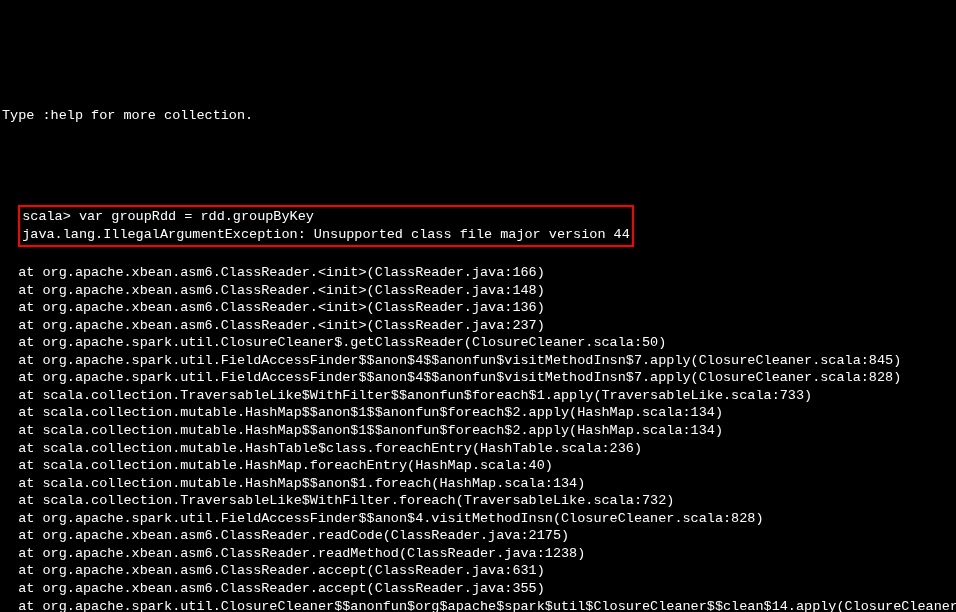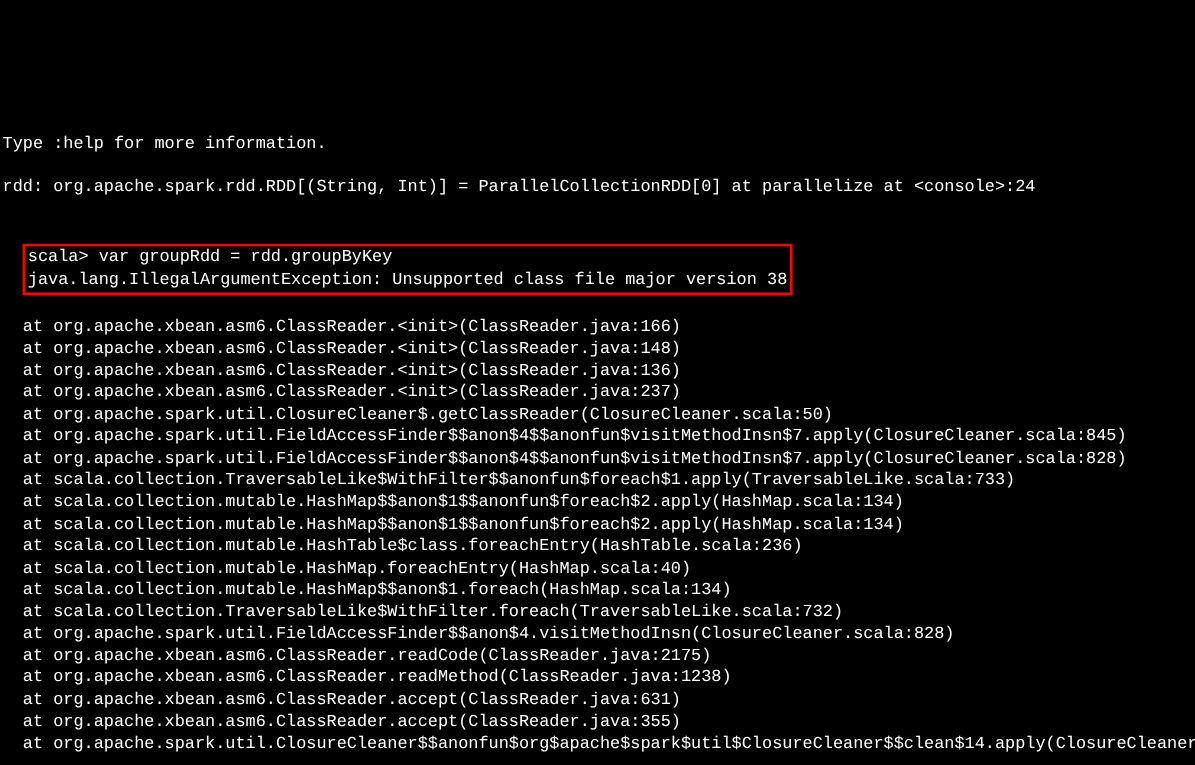--- a/index.html
+++ b/index.html
@@ -24,27 +24,28 @@
       height: 100%;
     }
     .line {
       white-space: pre;
     }
     .highlighted {
       border: 2px solid #ff0000;
       display: inline-block;
       padding: 1px 2px;
       white-space: pre;
+      margin-top: 28px;
     }
   </style>
 </head>
 <body>
 
 
 
 <div class="terminal">
-  <div id="intro-lines"><div class="line">Type :help for more information.</div><div class="line">&nbsp;</div><div class="line">rdd: org.apache.spark.rdd.RDD[(String, Int)] = ParallelCollectionRDD[0] at parallelize at &lt;console&gt;:24</div><div class="line">&nbsp;</div></div>
-  <div class="highlighted" id="highlighted-lines"><div class="line">scala&gt; var groupRdd = rdd.groupByKey</div><div class="line">java.lang.IllegalArgumentException: Unsupported class file major version 38</div></div>
+  <div id="intro-lines"><div class="line">Type :help for more collection.</div><div class="line">&nbsp;</div><div class="line">&nbsp;</div></div>
+  <div class="highlighted" id="highlighted-lines"><div class="line">scala&gt; var groupRdd = rdd.groupByKey</div><div class="line">java.lang.IllegalArgumentException: Unsupported class file major version 44</div></div>
   <div id="stacktrace-lines"><div class="line">  at org.apache.xbean.asm6.ClassReader.&lt;init&gt;(ClassReader.java:166)</div><div class="line">  at org.apache.xbean.asm6.ClassReader.&lt;init&gt;(ClassReader.java:148)</div><div class="line">  at org.apache.xbean.asm6.ClassReader.&lt;init&gt;(ClassReader.java:136)</div><div class="line">  at org.apache.xbean.asm6.ClassReader.&lt;init&gt;(ClassReader.java:237)</div><div class="line">  at org.apache.spark.util.ClosureCleaner$.getClassReader(ClosureCleaner.scala:50)</div><div class="line">  at org.apache.spark.util.FieldAccessFinder$$anon$4$$anonfun$visitMethodInsn$7.apply(ClosureCleaner.scala:845)</div><div class="line">  at org.apache.spark.util.FieldAccessFinder$$anon$4$$anonfun$visitMethodInsn$7.apply(ClosureCleaner.scala:828)</div><div class="line">  at scala.collection.TraversableLike$WithFilter$$anonfun$foreach$1.apply(TraversableLike.scala:733)</div><div class="line">  at scala.collection.mutable.HashMap$$anon$1$$anonfun$foreach$2.apply(HashMap.scala:134)</div><div class="line">  at scala.collection.mutable.HashMap$$anon$1$$anonfun$foreach$2.apply(HashMap.scala:134)</div><div class="line">  at scala.collection.mutable.HashTable$class.foreachEntry(HashTable.scala:236)</div><div class="line">  at scala.collection.mutable.HashMap.foreachEntry(HashMap.scala:40)</div><div class="line">  at scala.collection.mutable.HashMap$$anon$1.foreach(HashMap.scala:134)</div><div class="line">  at scala.collection.TraversableLike$WithFilter.foreach(TraversableLike.scala:732)</div><div class="line">  at org.apache.spark.util.FieldAccessFinder$$anon$4.visitMethodInsn(ClosureCleaner.scala:828)</div><div class="line">  at org.apache.xbean.asm6.ClassReader.readCode(ClassReader.java:2175)</div><div class="line">  at org.apache.xbean.asm6.ClassReader.readMethod(ClassReader.java:1238)</div><div class="line">  at org.apache.xbean.asm6.ClassReader.accept(ClassReader.java:631)</div><div class="line">  at org.apache.xbean.asm6.ClassReader.accept(ClassReader.java:355)</div><div class="line">  at org.apache.spark.util.ClosureCleaner$$anonfun$org$apache$spark$util$ClosureCleaner$$clean$14.apply(ClosureCleaner.s</div></div>
 </div>
 
 
 
 
 </body></html>

